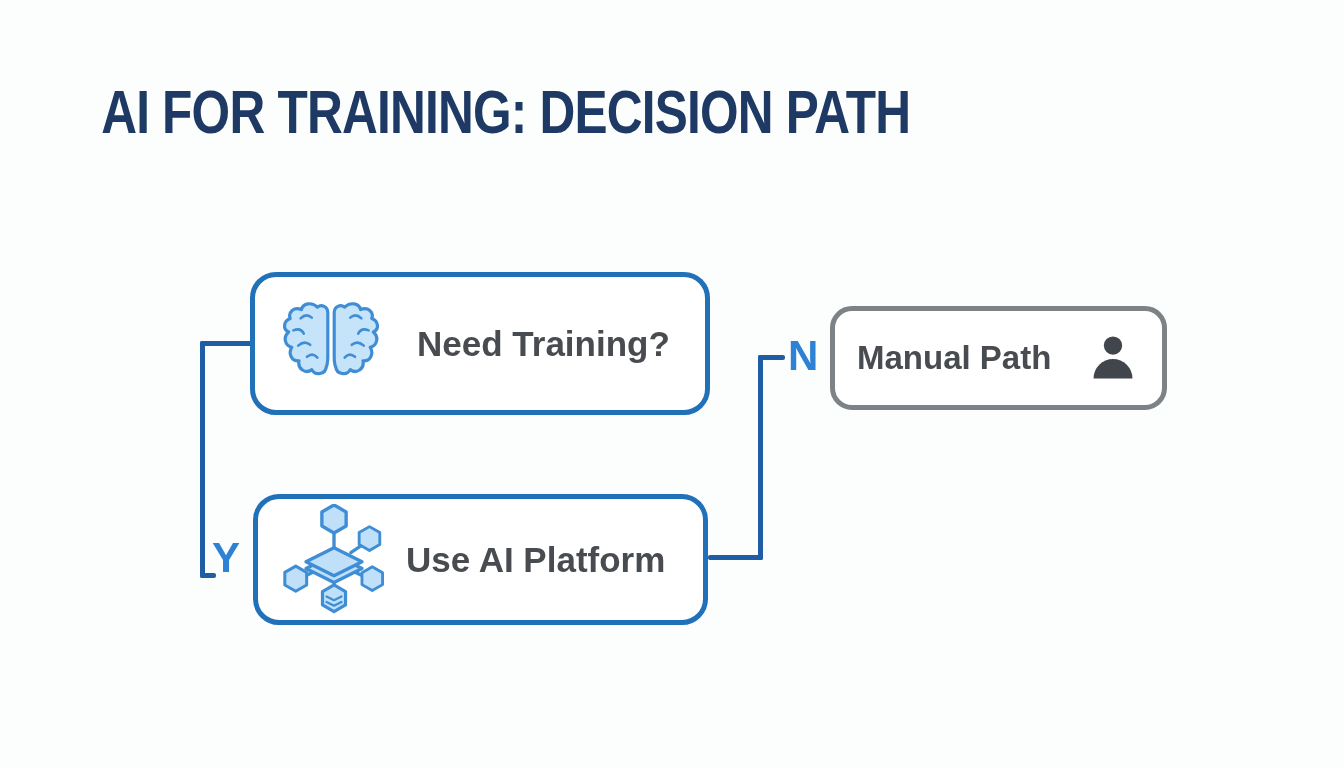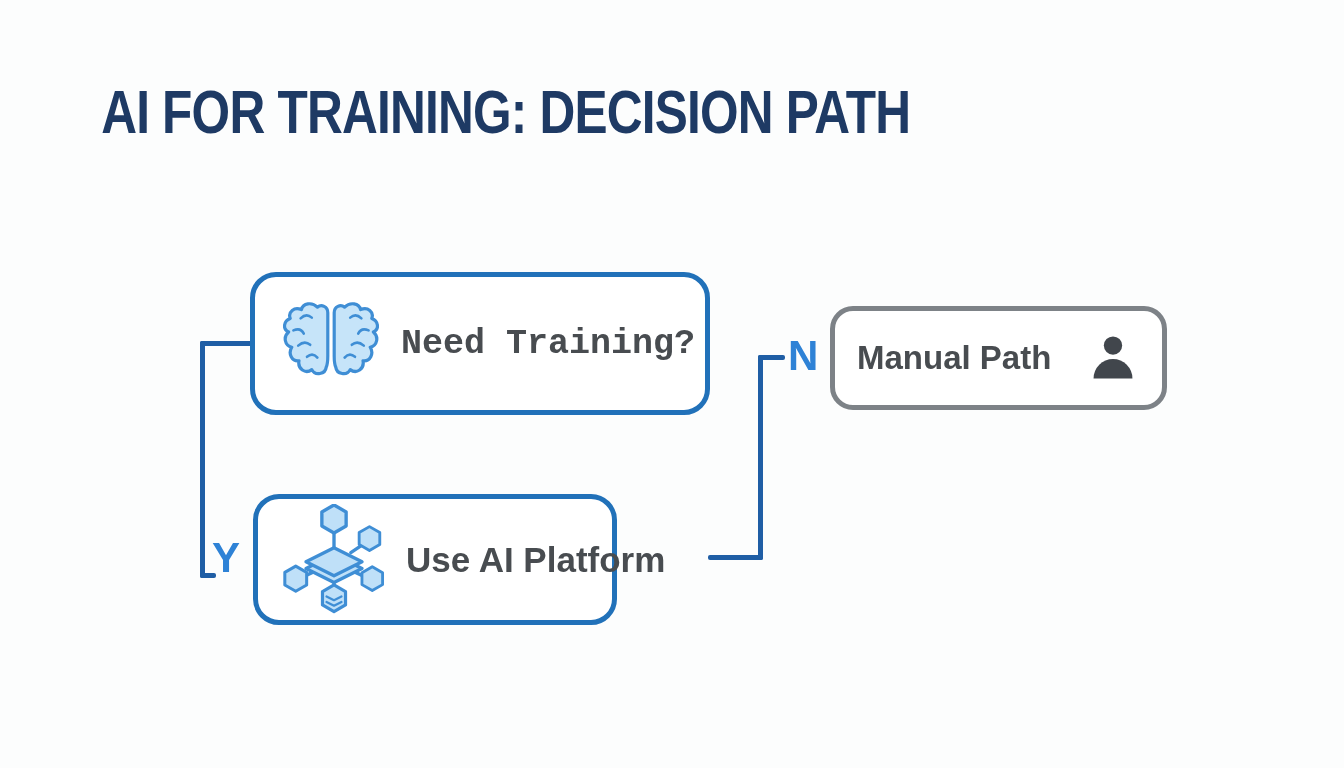--- a/index.html
+++ b/index.html
@@ -40,33 +40,32 @@
     border: 5px solid #2171b9;
     border-radius: 26px;
   }
   .node-gray {
     border: 5px solid #7d8287;
     border-radius: 22px;
   }
   #node-need-training {
     left: 250px; top: 272px;
     width: 460px; height: 143px;
-    padding-left: 28px; gap: 22px; font-family: Liberation Mono, monospace;
+    padding-left: 28px; gap: 38px;
   }
   #node-use-ai-platform {
     left: 253px; top: 494px;
-    width: 364px; height: 131px;
+    width: 455px; height: 131px;
     padding-left: 20px; gap: 16px;
   }
   #node-manual-path {
     left: 830px; top: 306px;
     width: 337px; height: 104px;
     padding: 0 22px;
     justify-content: space-between;
-    border-radius: 23px;
   }
   .node-label {
     font-size: 35px;
     font-weight: 700;
     color: #484c50;
     white-space: nowrap;
   }
   #node-manual-path .node-label { font-size: 33px; }
   .icon-brain   { width: 96px;  height: 92px;  flex: 0 0 auto; }
   .icon-network { width: 112px; height: 112px; flex: 0 0 auto; }

